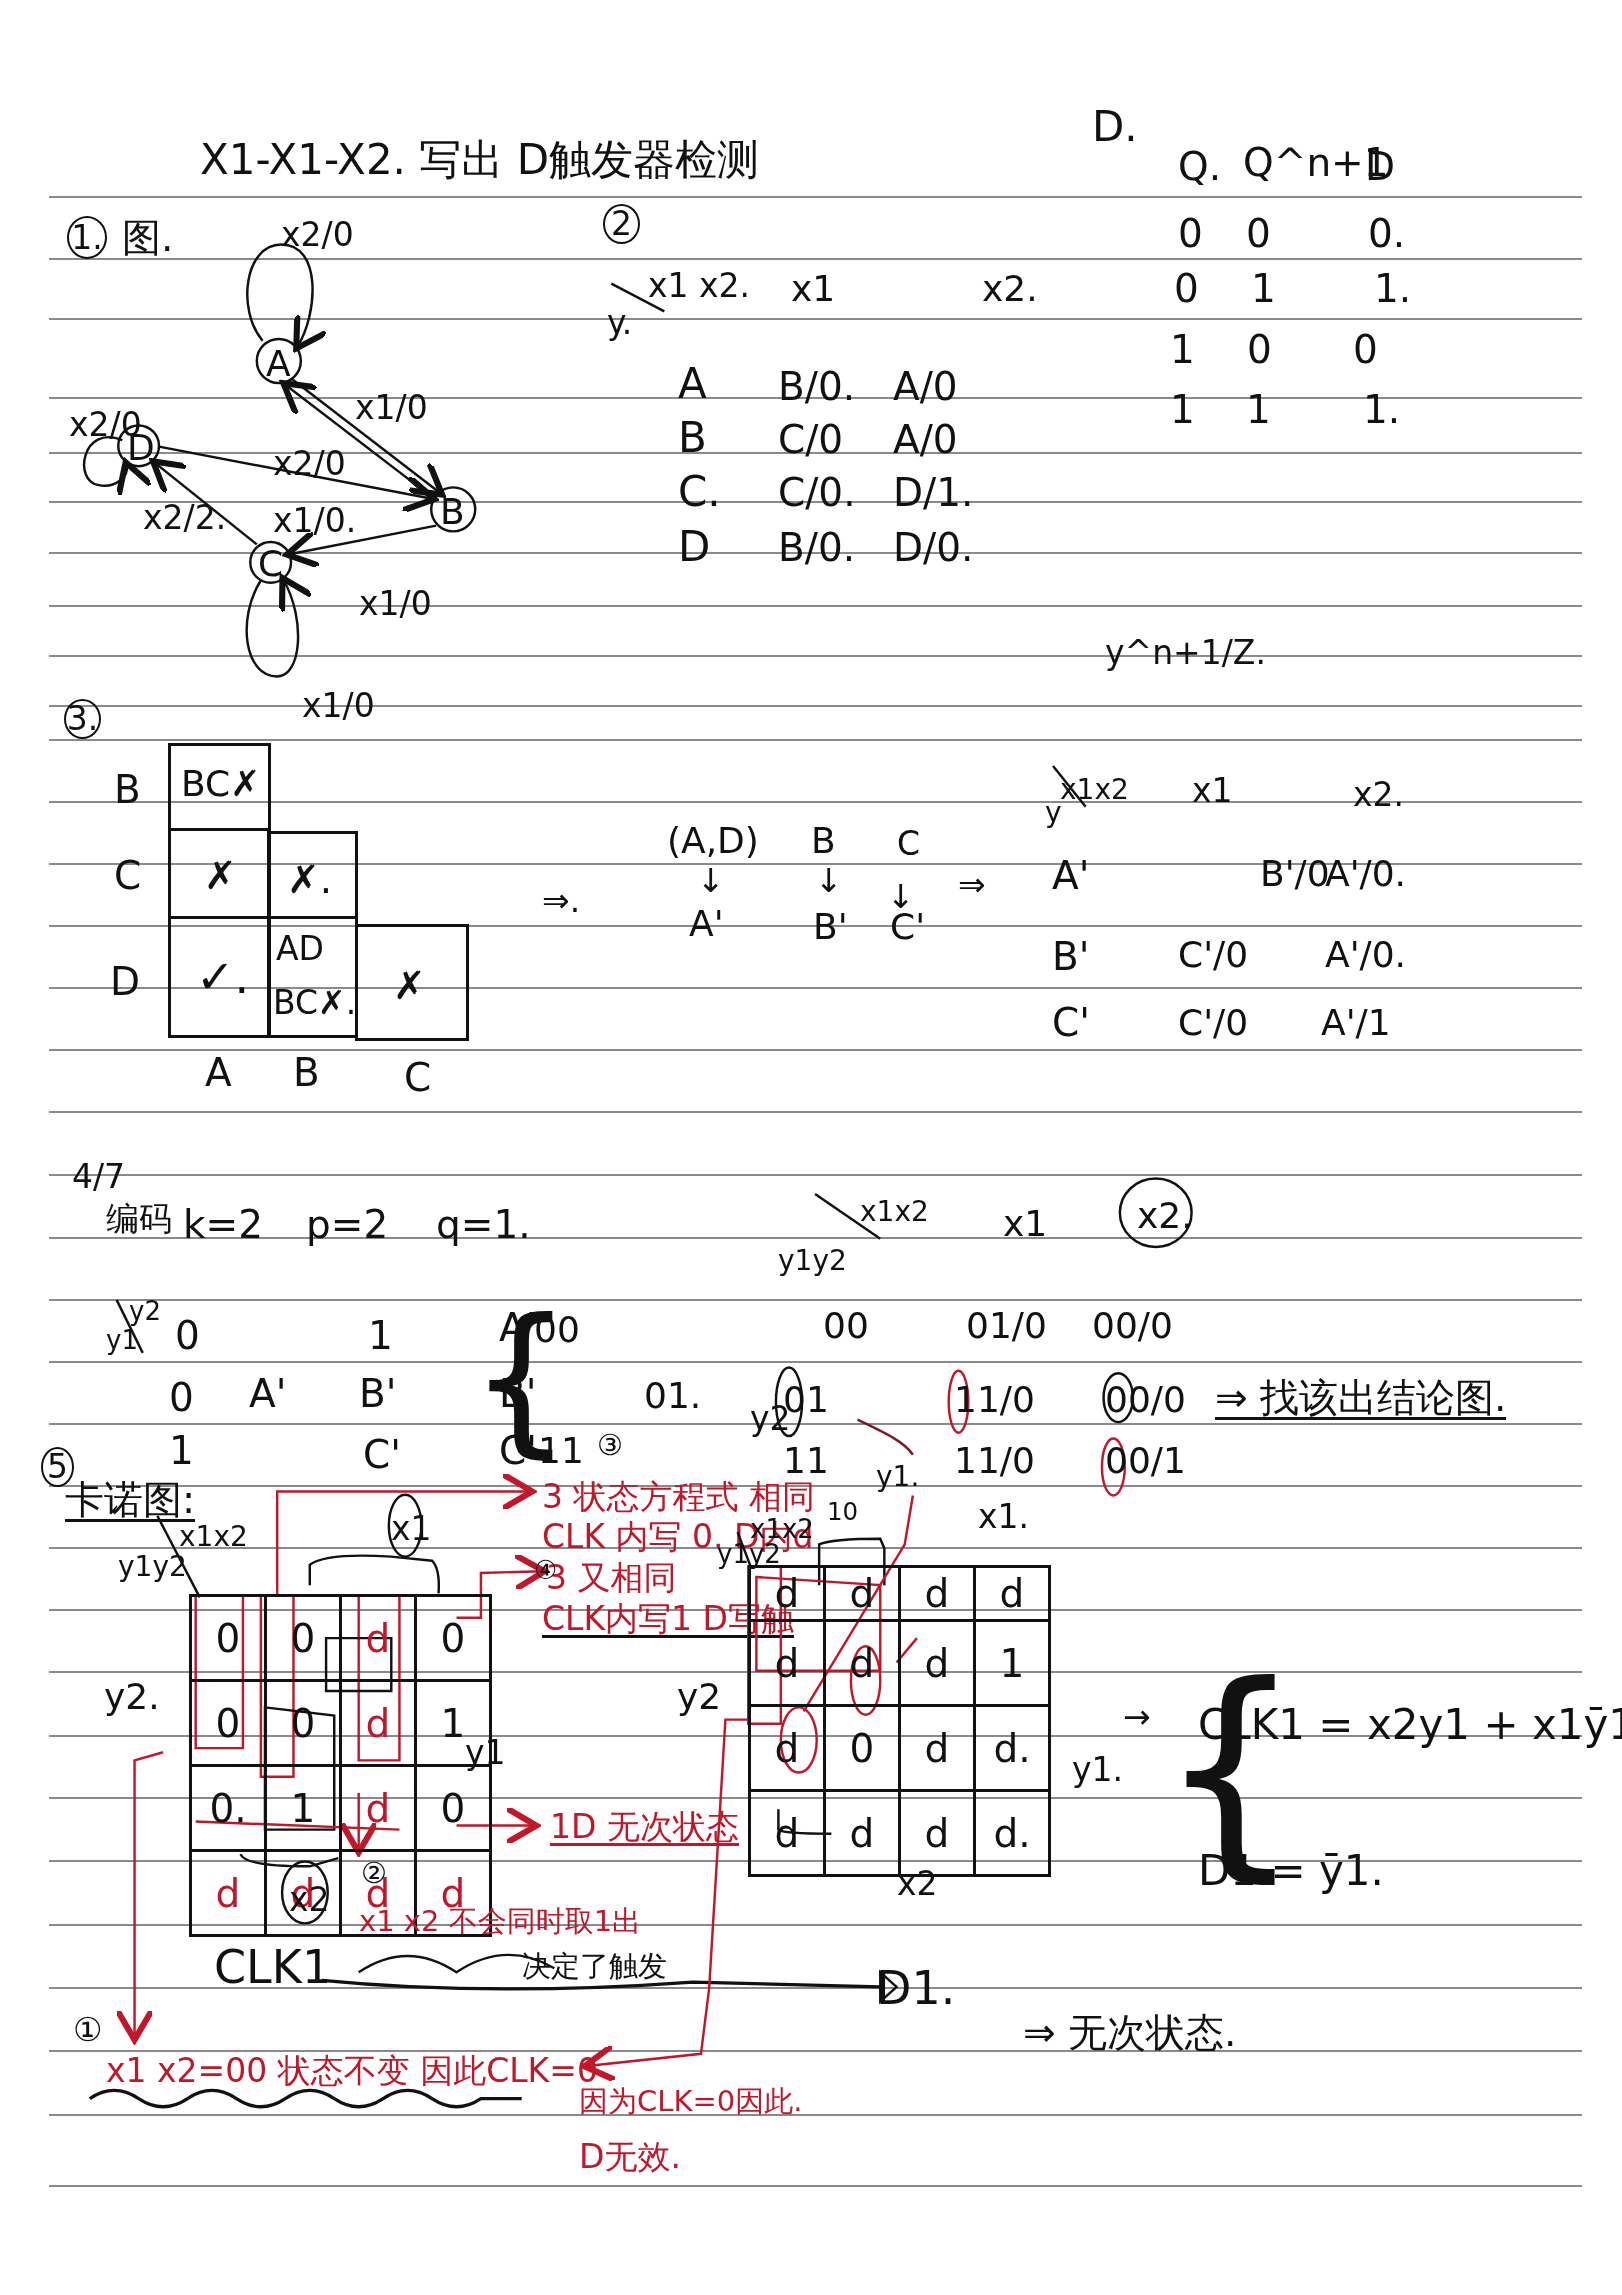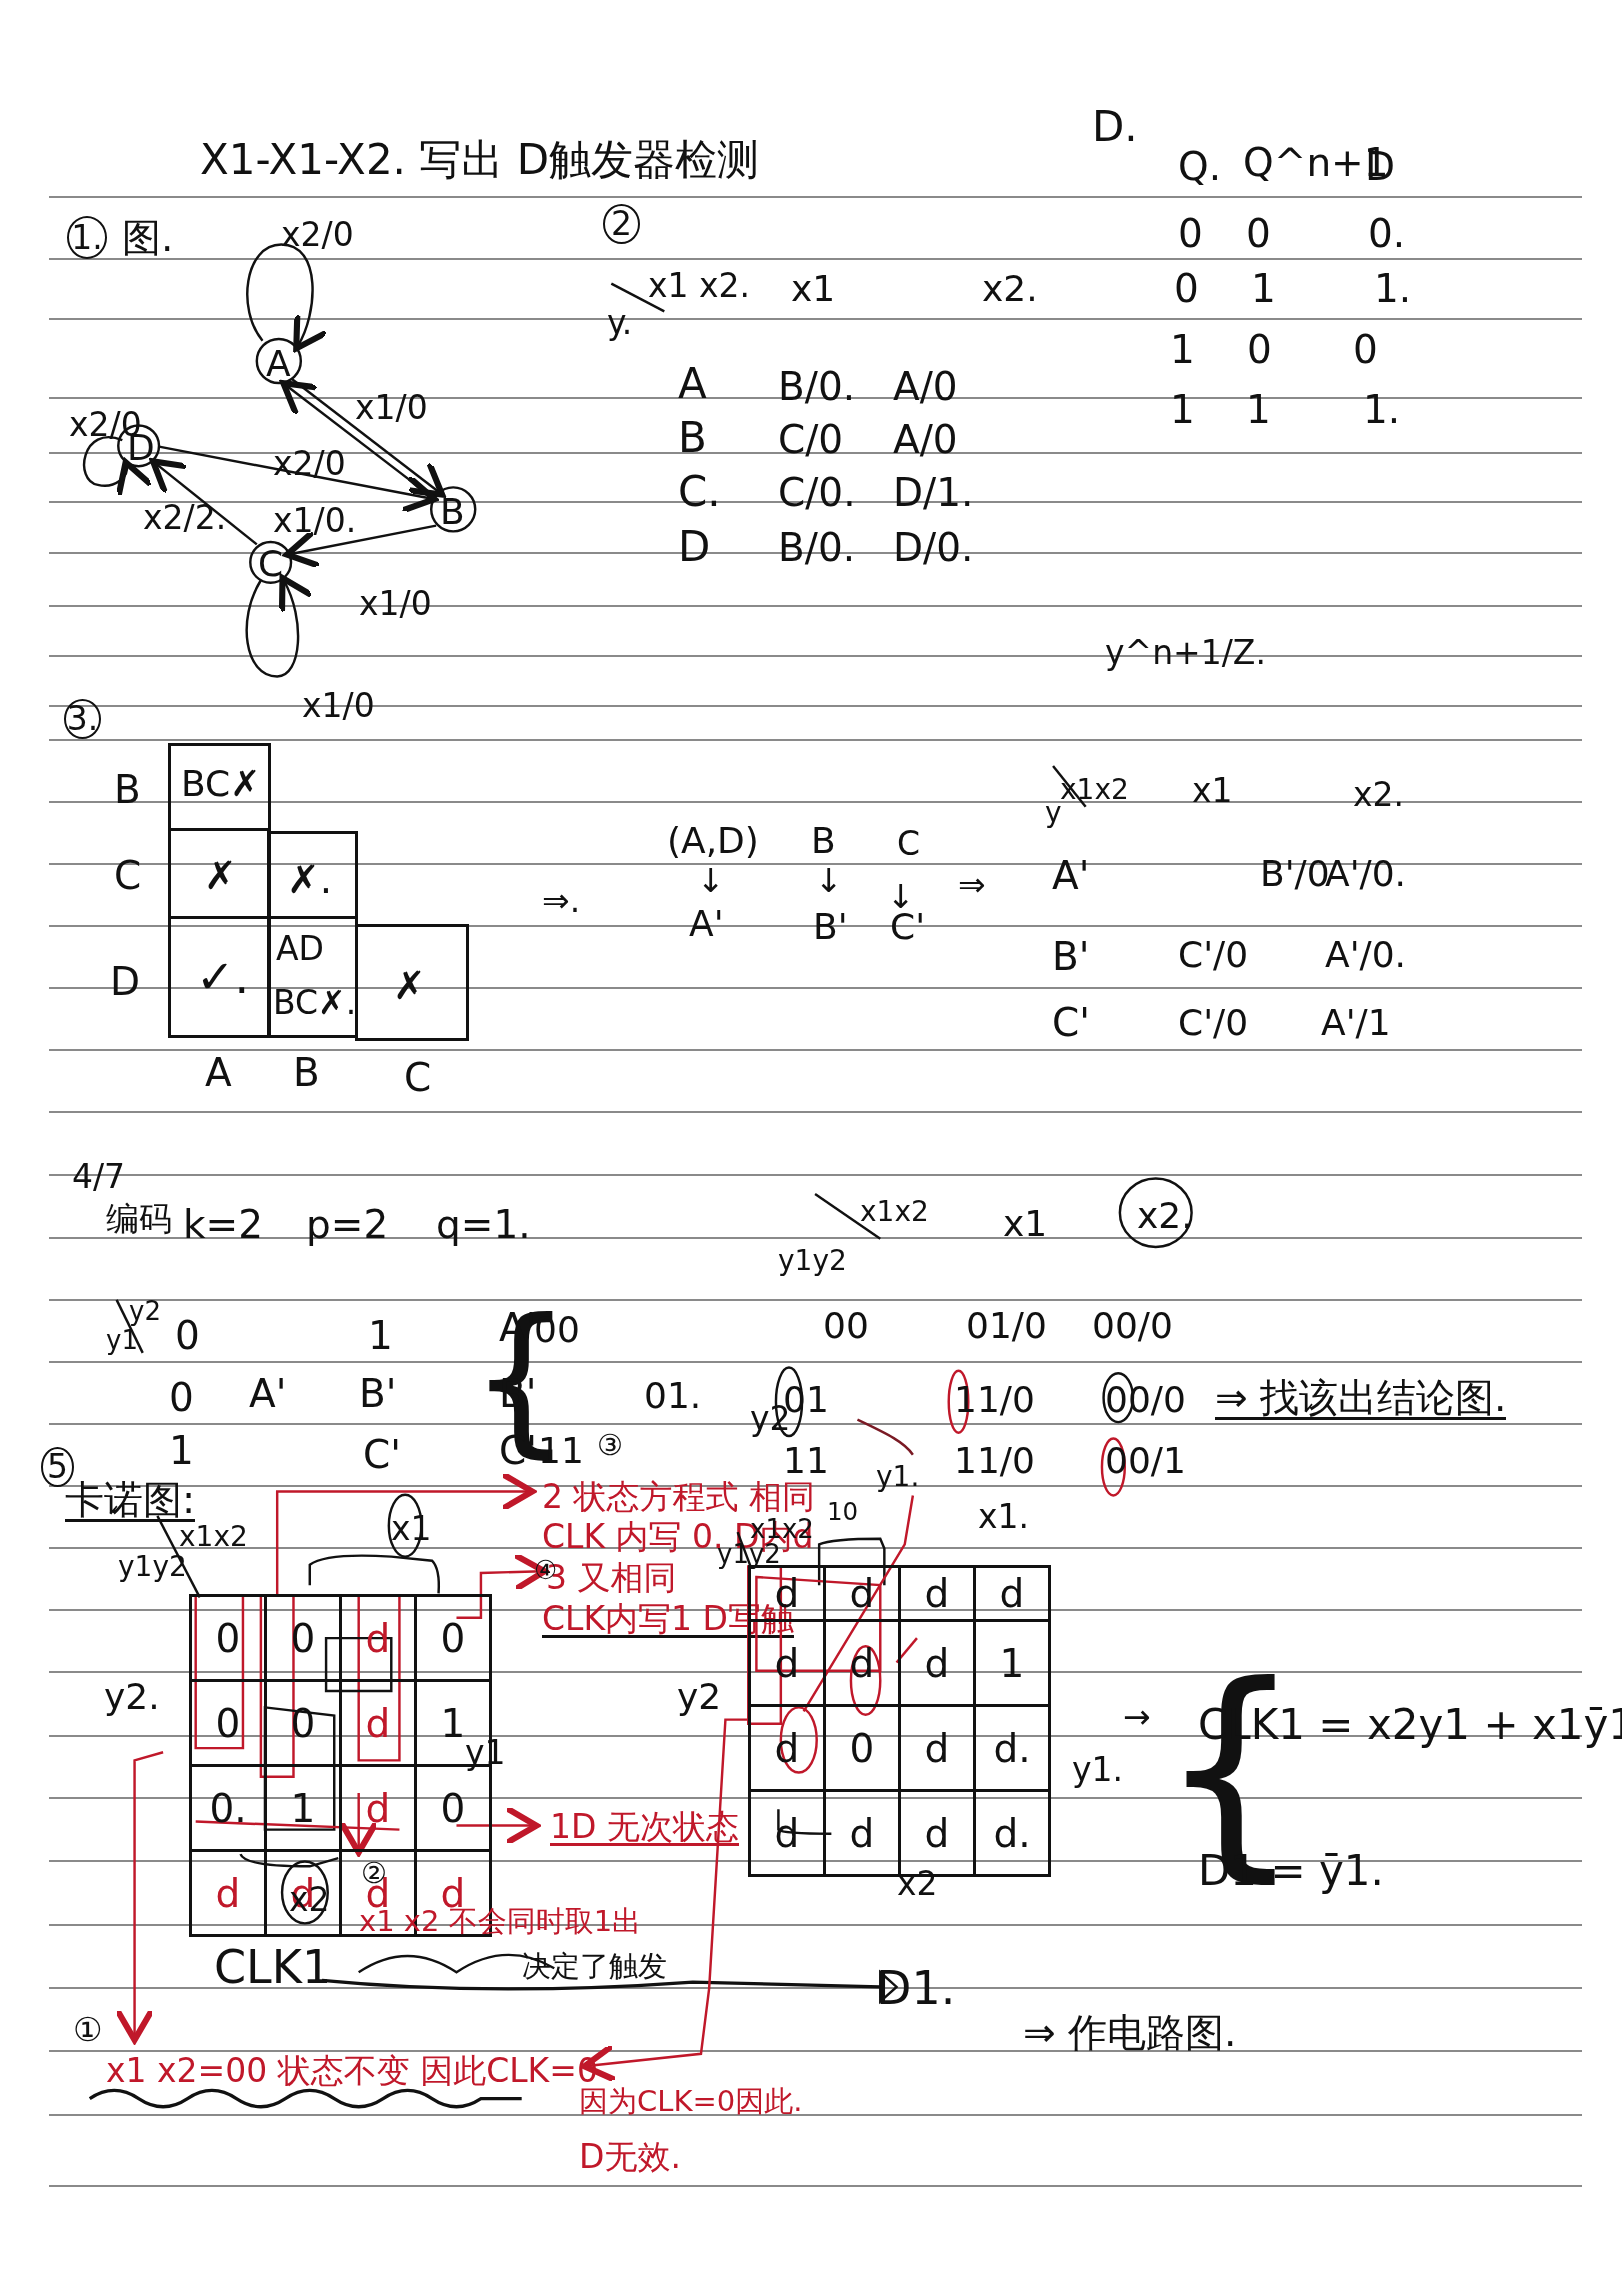--- a/index.html
+++ b/index.html
@@ -346,21 +346,21 @@
       <td class="r">d</td>
       <td class="r">d</td>
     </tr>
   </tbody>
     </table>
   <div class="hw s40" style="left:391px;top:1512px">x1</div>
   <div class="hw s44" style="left:104px;top:1679px">y2.</div>
   <div class="hw s40" style="left:465px;top:1736px">y1</div>
   <div class="hw s40" style="left:289px;top:1883px">x2</div>
 
-  <div class="hw s40 red" style="left:542px;top:1480px">2 状态方程式 相同</div>
+  <div class="hw s40 red" style="left:542px;top:1480px">3 状态方程式 相同</div>
   <div class="hw s40 red" style="left:542px;top:1520px">CLK 内写 0. D内d</div>
   <div class="hw s40 red" style="left:546px;top:1561px">3 又相同</div>
   <div class="hw s40 red under" style="left:542px;top:1602px">CLK内写1 D写触</div>
   <div class="hw s40 red under-red" style="left:550px;top:1810px">1D 无次状态</div>
   <div class="hw s36 red" style="left:359px;top:1907px;font-size:29px">x1 x2 不会同时取1出</div>
   <div class="hw s36" style="left:522px;top:1952px;font-size:29px">决定了触发</div>
   <div class="hw s40 red" style="left:106px;top:2054px">x1 x2=00 状态不变 因此CLK=0</div>
   <div class="hw s36 red" style="left:579px;top:2087px;font-size:29px">因为CLK=0因此.</div>
   <div class="hw s40 red" style="left:579px;top:2140px">D无效.</div>
   <div class="hw s36" style="left:73px;top:2013px;font-size:33px">①</div>
@@ -415,15 +415,15 @@
     </table>
   <div class="hw s40" style="left:978px;top:1500px">x1.</div>
   <div class="hw s44" style="left:677px;top:1679px">y2</div>
   <div class="hw s40" style="left:1072px;top:1753px">y1.</div>
   <div class="hw s40" style="left:897px;top:1867px">x2</div>
 
   <div class="hw" style="left:1158px;top:1655px;font-size:228px;line-height:1">{</div>
   <div class="hw s40" style="left:1123px;top:1700px">→</div>
   <div class="hw s52" style="left:1198px;top:1704px">CLK1 = x2y1 + x1ȳ1y2.</div>
   <div class="hw s52" style="left:1198px;top:1850px">D1 = ȳ1.</div>
-  <div class="hw s48" style="left:1023px;top:2013px">⇒ 作电路图.</div>
+  <div class="hw s48" style="left:1023px;top:2013px">⇒ 无次状态.</div>
 </section>
 
 
 </body></html>

